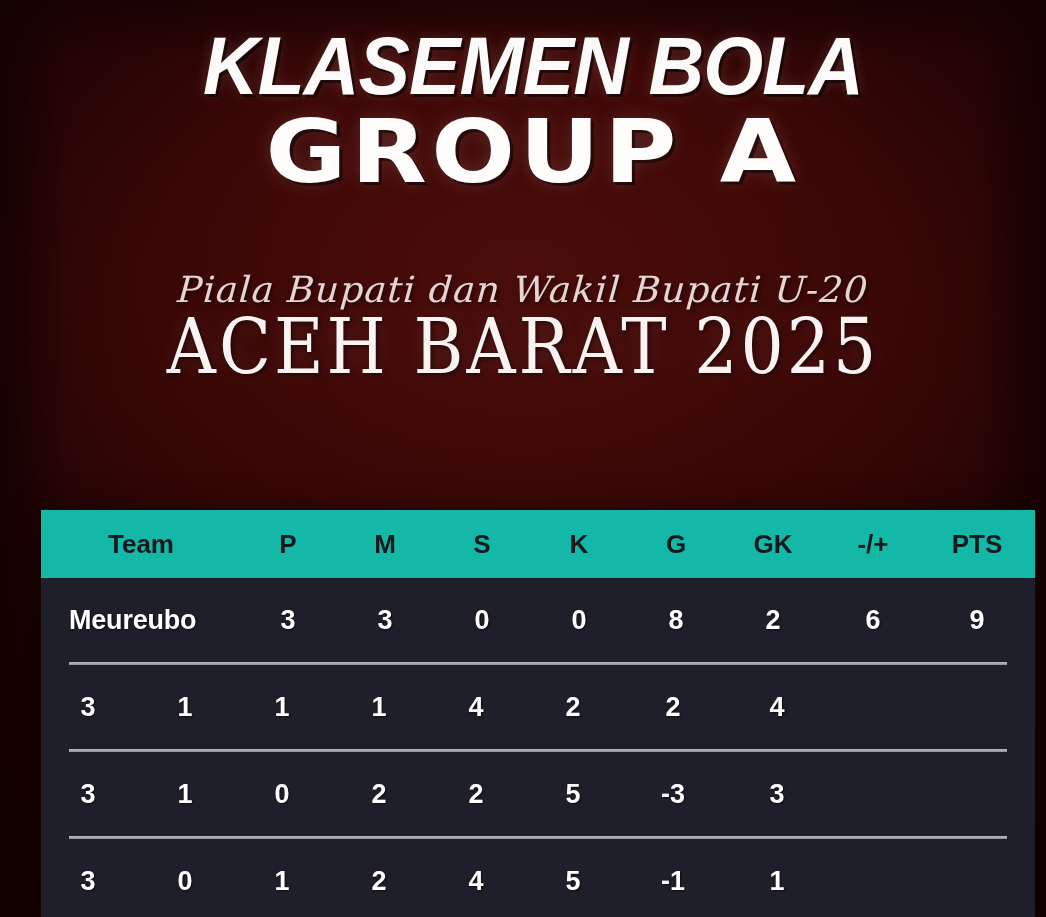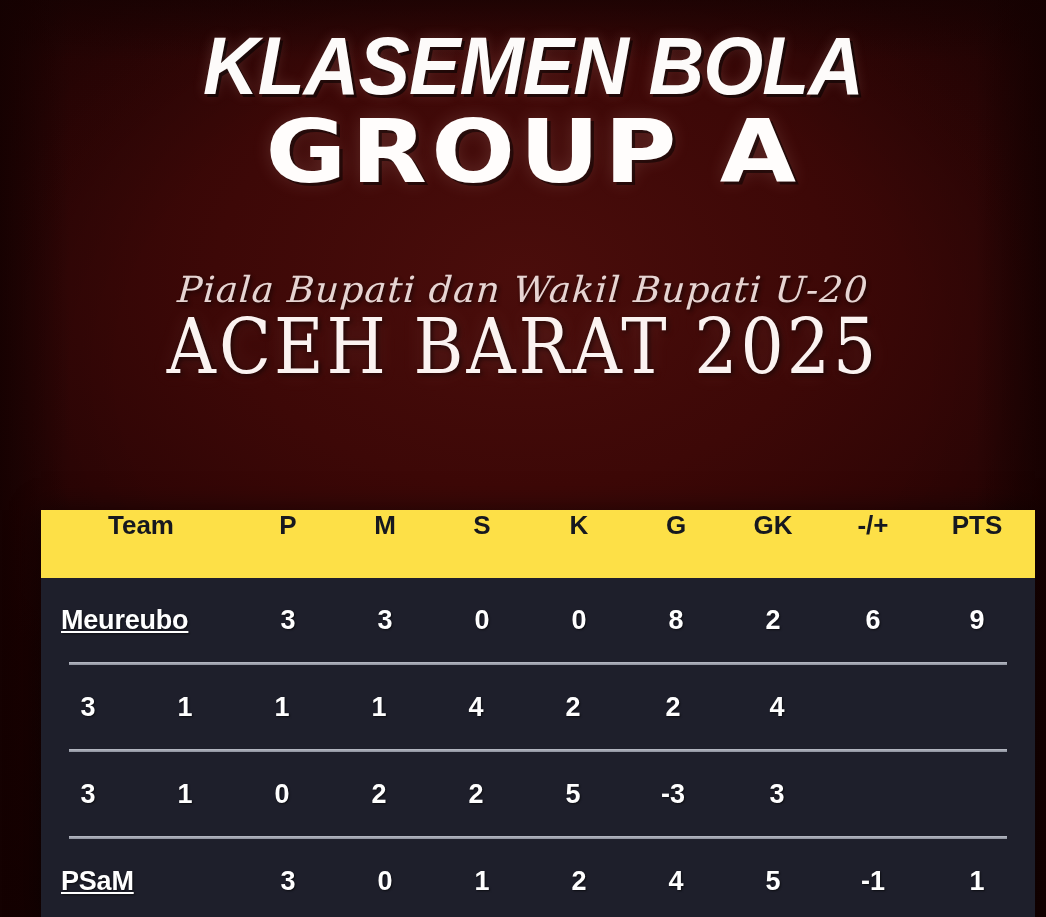--- a/index.html
+++ b/index.html
@@ -133,21 +133,22 @@
     position: absolute;
     left: 41px;
     top: 510px;
     width: 994px;
     z-index: 4;
     box-shadow: 0 0 26px rgba(0,0,0,0.5);
   }
 
   .st-head {
     display: flex;
-    background: #fde047;
+    align-items: center;
+    background: #14b8a6;
     height: 68px;
   }
 
   .st-head .cell {
     font-family: "Liberation Sans", sans-serif;
     font-weight: bold;
     font-size: 26px;
     color: #16181f;
     text-align: center;
   }
@@ -180,25 +181,24 @@
   }
 
   
   .c-team { width: 200px; }
   .c-num  { width: 94px; }
   .c-num-w { width: 100px; }
   .c-pts  { width: 108px; }
 
   .st-body .c-team {
     text-align: left;
-    padding-left: 20px;
+    padding-left: 28px;
     box-sizing: border-box;
     font-size: 27px;
     letter-spacing: -0.2px;
-    text-decoration: underline;
   }
   .st-head .c-team {
     text-align: center;
     font-size: 26px;
   }
 </style>
 </head>
 <body>
 
 <div id="poster">
@@ -266,21 +266,20 @@
         <div class="cell c-num">0</div>
         <div class="cell c-num-w">2</div>
         <div class="cell c-num">2</div>
         <div class="cell c-num-w">5</div>
         <div class="cell c-num-w">-3</div>
         <div class="cell c-pts">3</div>
       </div>
       <div class="st-sep"></div>
 
       <div class="st-row">
-        <div class="cell c-team">PSaM</div>
         <div class="cell c-num">3</div>
         <div class="cell c-num-w">0</div>
         <div class="cell c-num">1</div>
         <div class="cell c-num-w">2</div>
         <div class="cell c-num">4</div>
         <div class="cell c-num-w">5</div>
         <div class="cell c-num-w">-1</div>
         <div class="cell c-pts">1</div>
       </div>
 

